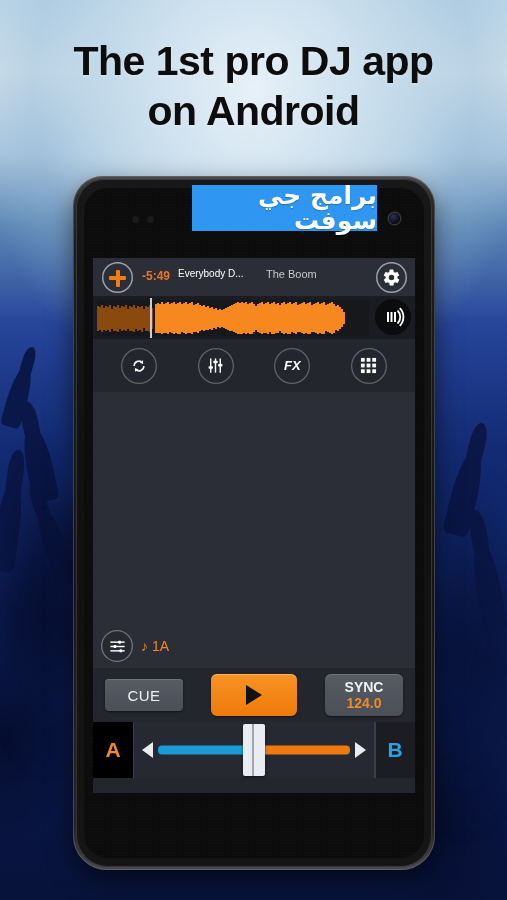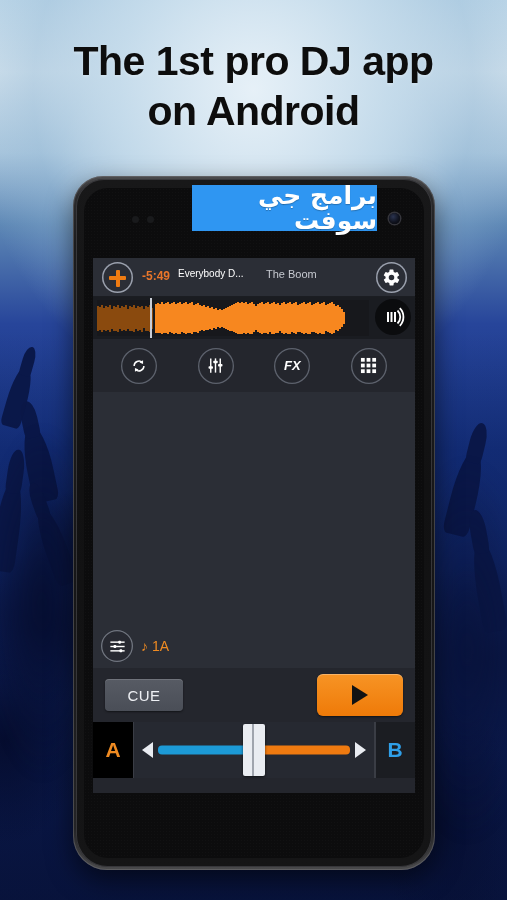--- a/index.html
+++ b/index.html
@@ -454,20 +454,24 @@
         </div>
         <div class="key-lbl">♪ 1A</div>
       </div>
     </div>
 
     <div class="transport">
       <div class="cue-btn">CUE</div>
       <div class="play-btn">
         <div class="play-tri"></div>
       </div>
+      <div class="sync-btn">
+        <div class="sync-t">SYNC</div>
+        <div class="sync-b">124.0</div>
+      </div>
     </div>
 
     <div class="xfade">
       <div class="deckA">A</div>
       <div class="xtrack">
         <div class="arrowL"></div>
         <div class="barA"></div>
         <div class="barB"></div>
         <div class="arrowR"></div>
         <div class="xhandle"></div>

